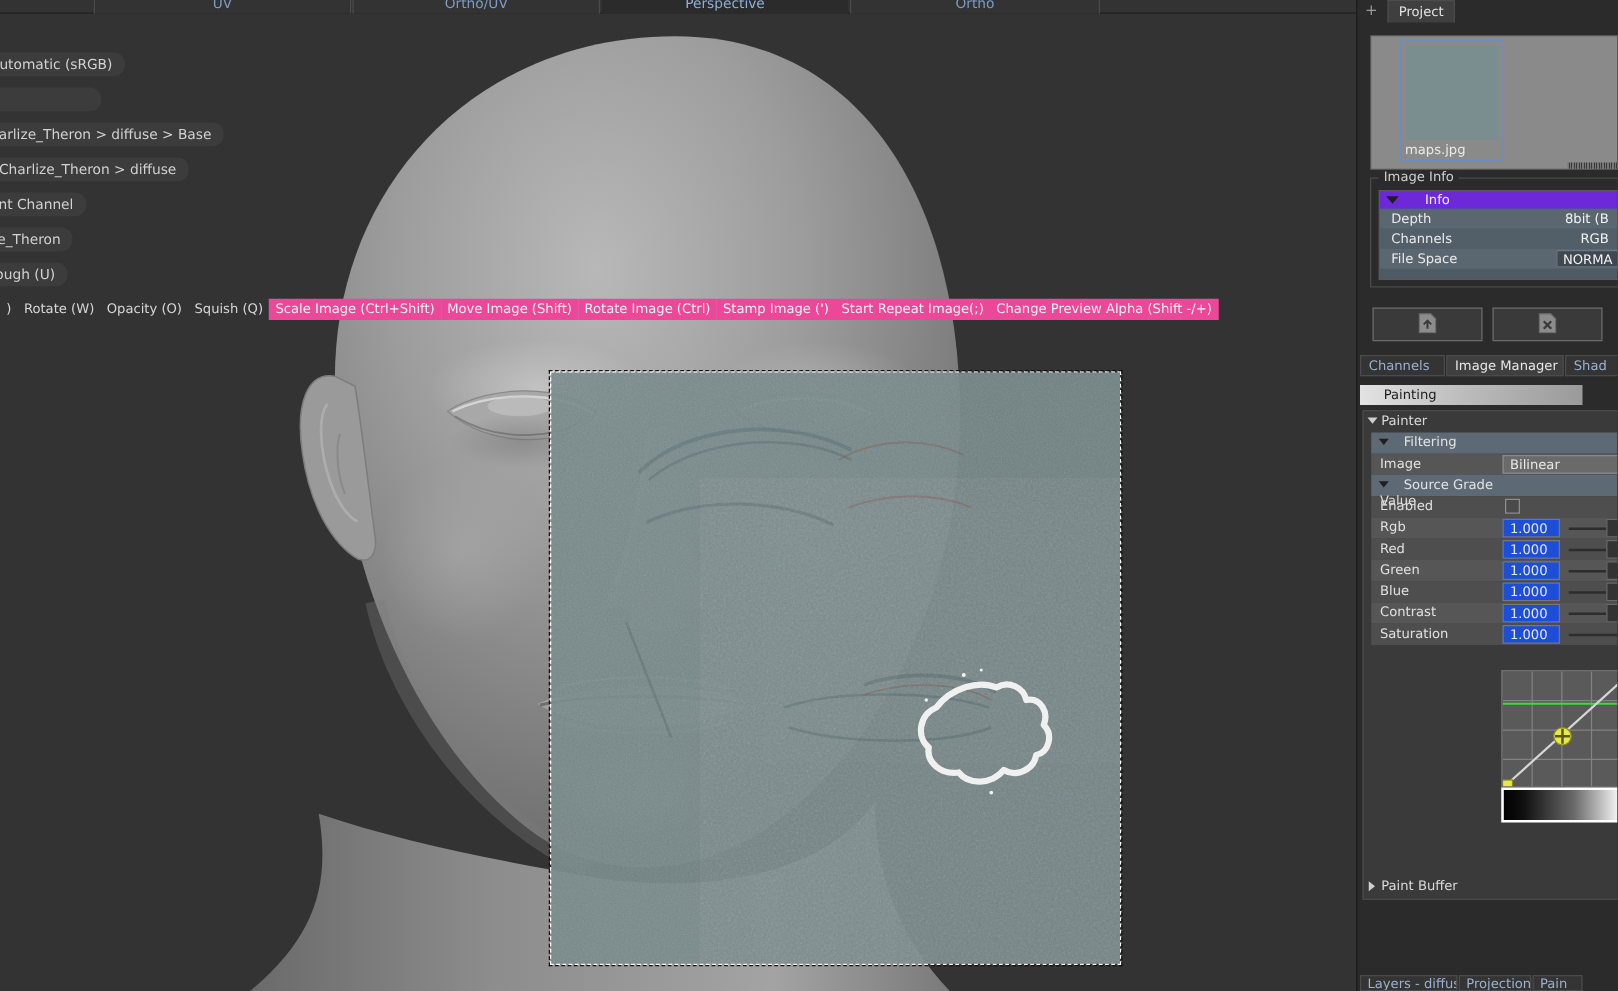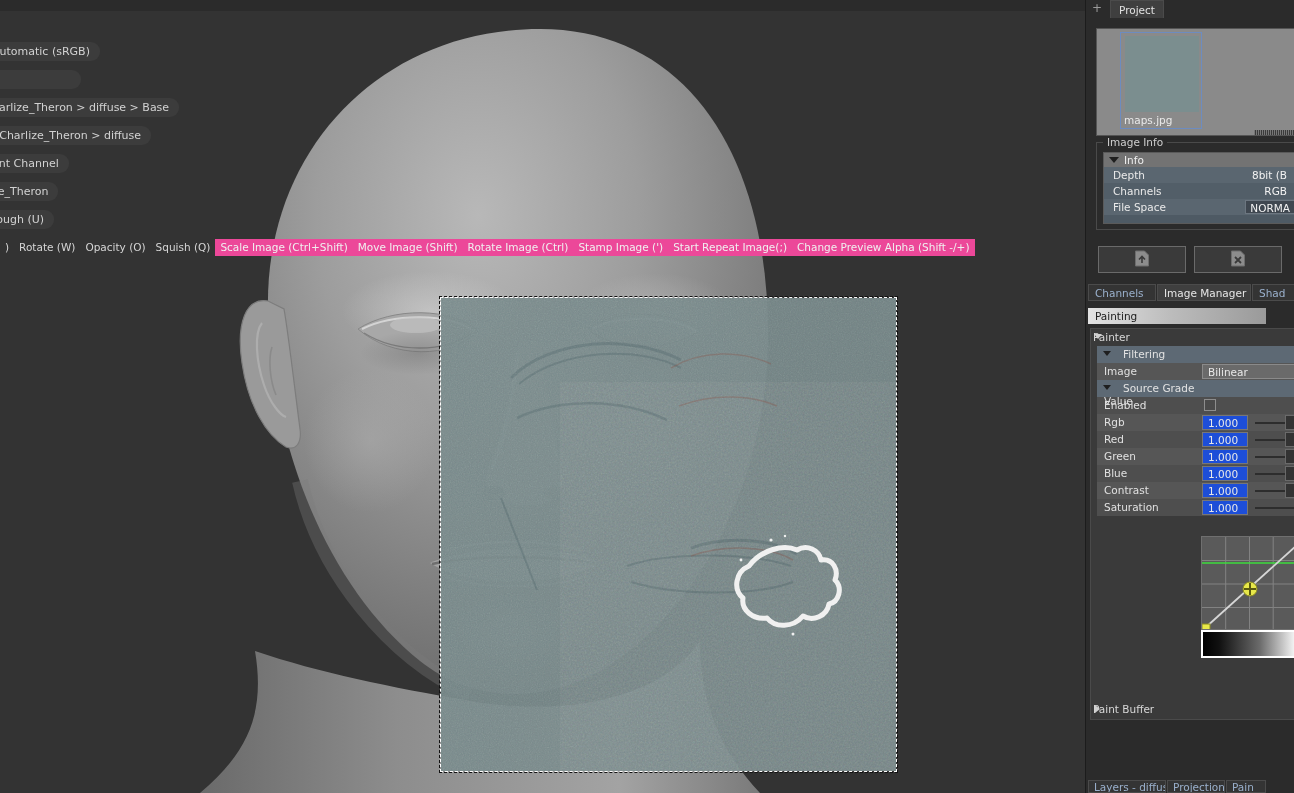--- a/index.html
+++ b/index.html
@@ -71,22 +71,22 @@
   #proj-scroll { position:absolute; left:168px; top:130px; width:41px; height:5px;
      background:repeating-linear-gradient(90deg,#777 0 1px,#3a3a3a 1px 2px); }
 
   
   #imginfo { position:absolute; left:10px; top:142px; width:199px; height:88px;
      border:1px solid #4a4a4a; }
   #imginfo .leg { position:absolute; left:6px; top:-7px; background:#2b2b2b;
      padding:0 4px; color:#cfcfcf; font-size:10.5px; }
   #info-table { position:absolute; left:6px; top:9px; width:193px; height:72px;
      border:1px solid #5a5a5a; background:#4e5a64; overflow:hidden; }
-  .inf-hdr { height:14px; line-height:14px; background:#737373; color:#efefef;
-     font-size:10.5px; padding-left:20px; position:relative; }
+  .inf-hdr { height:14px; line-height:14px; background:#6d28d9; color:#efefef;
+     font-size:10.5px; padding-left:36px; position:relative; }
   .inf-hdr .tri { position:absolute; left:5px; top:4px; width:0; height:0;
      border-left:5px solid transparent; border-right:5px solid transparent;
      border-top:6px solid #1f1f1f; }
   .inf-row { position:relative; height:16px; line-height:16px; font-size:10.5px;
      color:#eaeaea; padding-left:9px; }
   .inf-row.odd { background:#5a6670; }
   .inf-row.even { background:#525e68; }
   .inf-val { position:absolute; right:8px; top:0; color:#f2f2f2; white-space:nowrap; }
   .inf-val.box { right:0; top:1px; height:14px; line-height:14px; background:#3f4750;
      border:1px solid #6c7680; padding:0 4px;text-align:right; }
@@ -98,26 +98,26 @@
   
   #pal-tabs { position:absolute; left:2px; top:284px; width:207px; height:17px; }
   .paltab { position:absolute; top:0; height:17px; line-height:17px;
      background:#343434; border:1px solid #4b4b4b; color:#9ab0cc;
      font-size:10.5px; padding:0 6px; white-space:nowrap; }
   .paltab.active { background:#3f3f3f; color:#e6e6e6; }
 
   #painting-hdr { position:absolute; left:2px; top:308px; width:178px; height:16px;
      line-height:16px; font-size:10.5px; color:#1c1c1c;
      background:linear-gradient(90deg,#e3e3e3 0%,#bdbdbd 45%,#9a9a9a 100%);
-     padding-left:7px; }
+     padding-left:19px; }
 
   #painter-box { position:absolute; left:4px; top:328px; width:205px; height:392px;
      background:#3a3a3a; border:1px solid #4a4a4a; overflow:hidden; }
   .grp-title { position:relative; height:17px; line-height:17px; font-size:10.5px;
-     color:#d8d8d8; padding-left:2px; }
+     color:#d8d8d8; padding-left:14px; }
   .grp-title .tri { position:absolute; left:3px; top:5px; width:0; height:0;
      border-left:4.5px solid transparent; border-right:4.5px solid transparent;
      border-top:5px solid #cfcfcf; }
   .grp-title .tri.collapsed { border-top:none; border-left:5px solid #cfcfcf;
      border-top:4.5px solid transparent; border-bottom:4.5px solid transparent; left:4px; top:4px; }
   .sub-hdr { position:relative; height:17px; line-height:17px; font-size:10.5px;
      color:#e2e2e2; background:#5d6974; padding-left:26px; margin-left:6px; }
   .sub-hdr .tri { position:absolute; left:6px; top:5px; width:0; height:0;
      border-left:4.5px solid transparent; border-right:4.5px solid transparent;
      border-top:5px solid #1f1f1f; }
@@ -148,20 +148,26 @@
   #bottom-tabs { position:absolute; left:2px; top:780px; width:207px; height:13px; }
   .btab { position:absolute; top:0; height:13px; line-height:13px;
      background:#343434; border:1px solid #4b4b4b; color:#9ab0cc;
      font-size:10.5px; padding:0 5px; white-space:nowrap; overflow:hidden; }
 </style>
 </head>
 <body>
 
 <div id="app">
 
+  <div id="view-tabs">
+      <div class="vtab" style="left: 75px; width: 206px;">UV</div>
+      <div class="vtab" style="left: 282px; width: 198px;">Ortho/UV</div>
+      <div class="vtab active" style="left: 482px; width: 196px;">Perspective</div>
+      <div class="vtab" style="left: 680px; width: 200px;">Ortho</div>
+    </div>
 
   <div id="viewport">
 
     <div id="head-wrap">
       <svg id="head-svg" width="1085" height="782" viewBox="0 0 1085 782">
         <defs>
           <radialGradient id="skull" cx="42%" cy="28%" r="72%">
             <stop offset="0%" stop-color="#b8b8b8"></stop>
             <stop offset="45%" stop-color="#9d9d9d"></stop>
             <stop offset="100%" stop-color="#6e6e6e"></stop>

